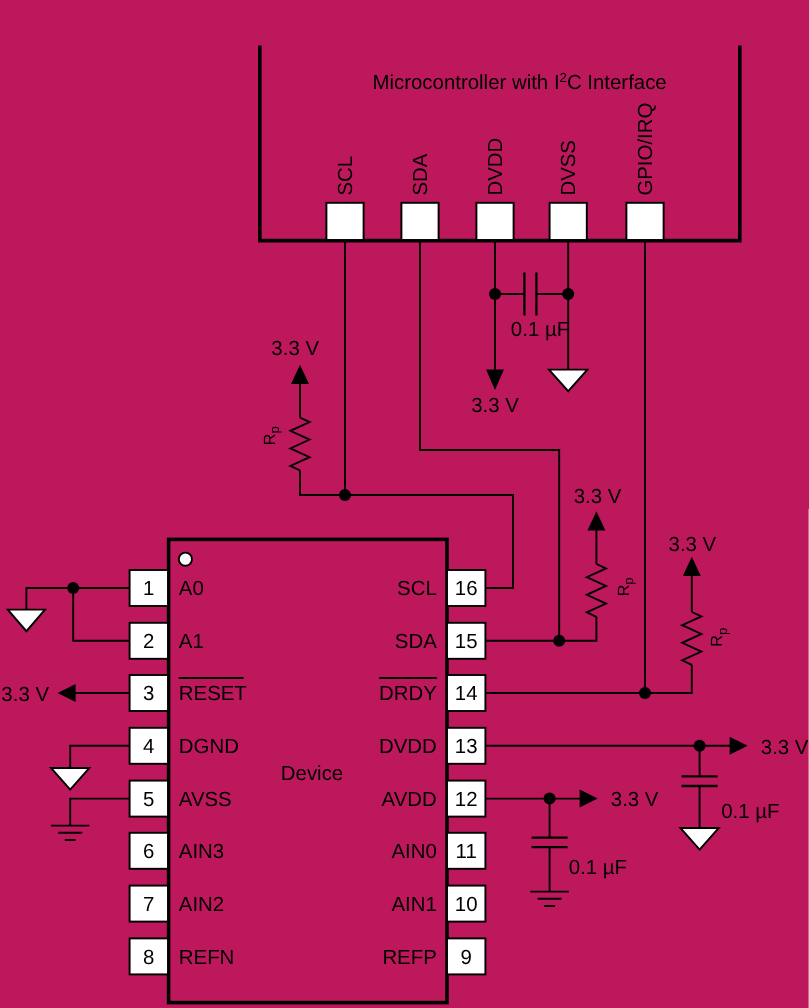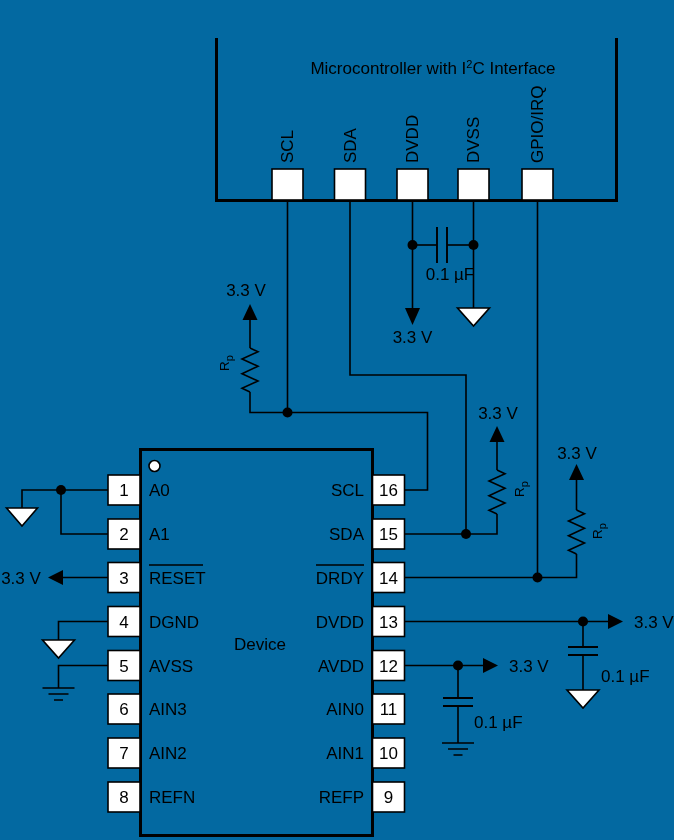--- a/index.html
+++ b/index.html
@@ -1,16 +1,16 @@
 <!DOCTYPE html>
 <html><head>
 <meta charset="utf-8">
 <style>
   html,body{margin:0;padding:0;background:#ffffff;}
-  .page{width:674px;height:840px;background:#0369a1;position:relative;}
+  .page{width:674px;height:840px;background:#be185d;position:relative;}
   svg{display:block;}
   .w{stroke:#000;stroke-width:1.6;fill:none;}
   .w3{stroke:#000;stroke-width:3;fill:none;}
   .plate{stroke:#000;stroke-width:1.9;fill:none;}
   .solid{fill:#000;stroke:none;}
   .open{fill:#fff;stroke:#000;stroke-width:1.6;}
   .dot{fill:#000;stroke:none;}
   .box{fill:#fff;stroke:#000;stroke-width:1.6;}
   text{font-family:"Liberation Sans",sans-serif;font-size:17px;fill:#000;}
   .tm{text-anchor:middle;}

